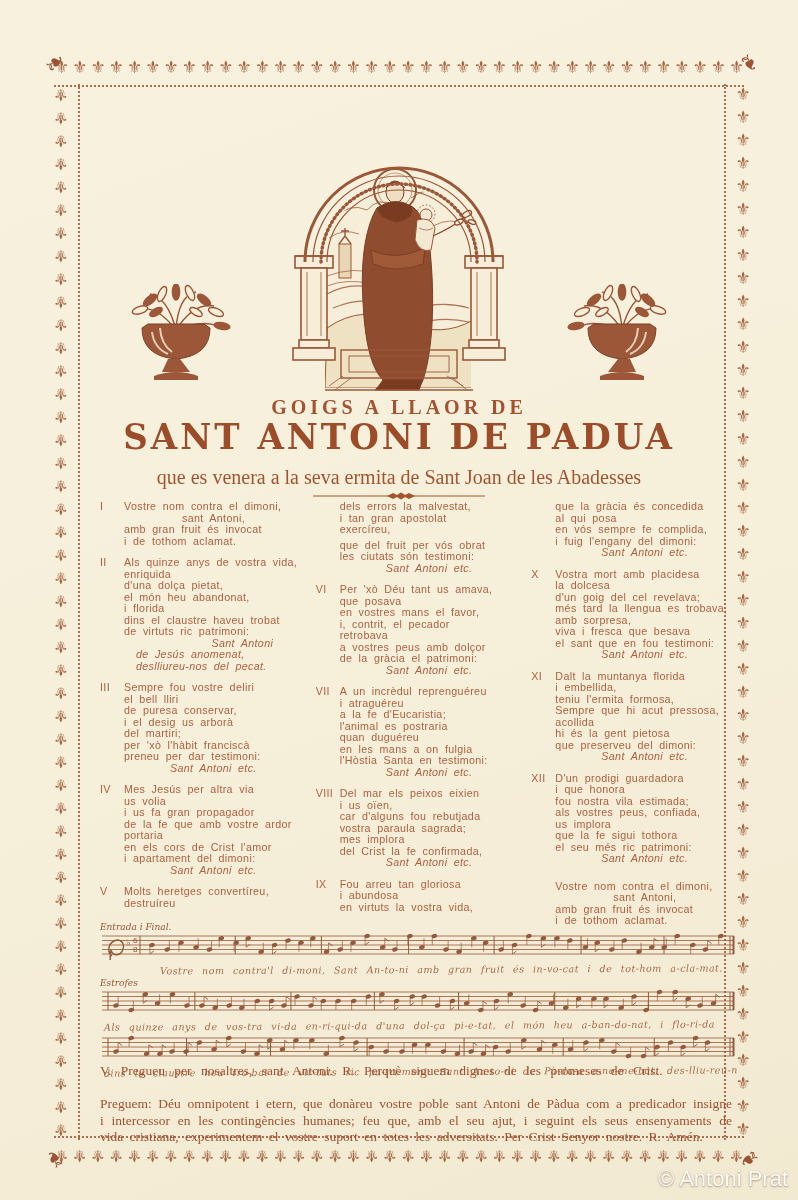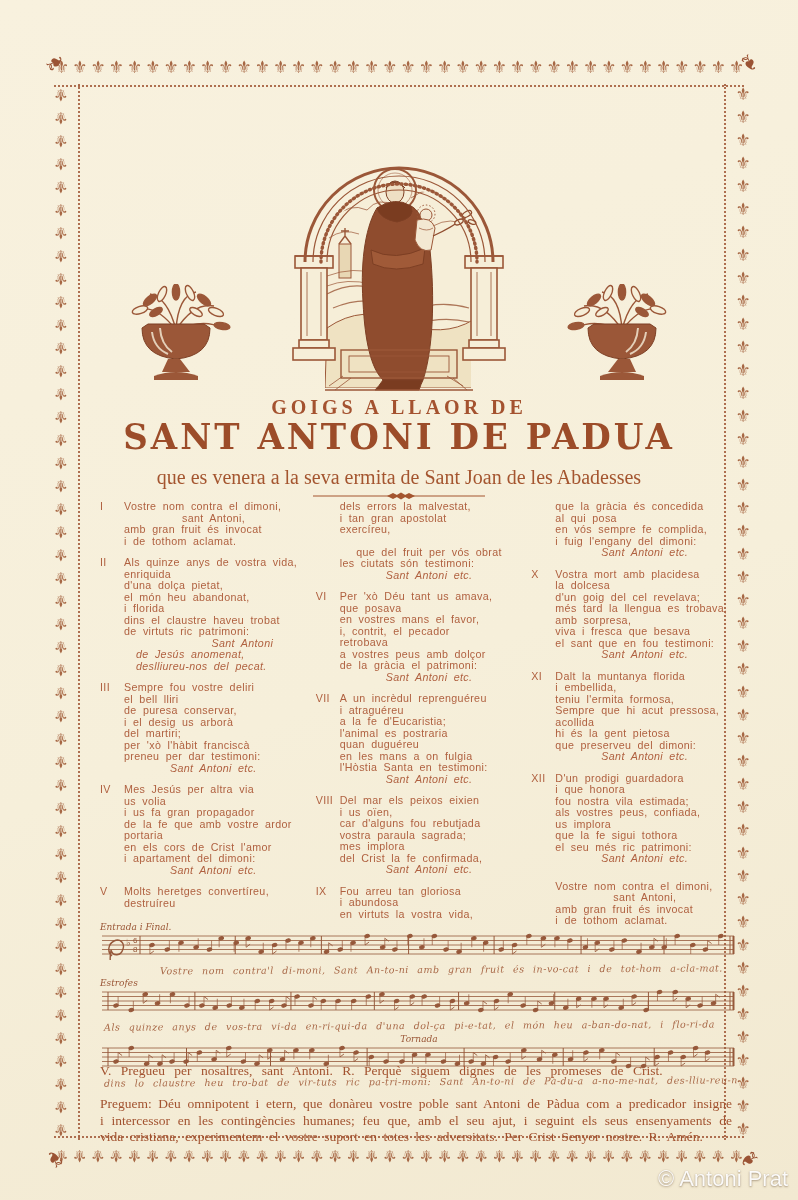--- a/index.html
+++ b/index.html
@@ -35,21 +35,21 @@
   .verses{position:absolute;top:501px;left:100px;right:64px;display:flex;gap:13px;}
   .vcol{flex:1 1 0;font-size:10.7px;line-height:11.5px;letter-spacing:.35px;
         word-spacing:3px;color:#b06140;}
   .verse{position:relative;padding-left:24px;margin-bottom:10px;}
   .verse.gap-top{margin-top:16px;}
   .vnum{position:absolute;left:0;top:0;}
   .s-indent{margin-left:58px;}
   .s-refrain{font-style:italic;margin-left:12px;}
   .s-refrain-center{font-style:italic;margin-left:58px;text-align:center;}
   .s-etc{font-style:italic;margin-left:46px;}
-  .s-gap{margin-top:11px;text-align:center;}
+  .s-gap{margin-top:4px;}
   
   .music{position:absolute;top:922px;left:100px;right:60px;color:#96583a;}
   .msys{position:relative;margin-bottom:2px;}
   .mlabel{font-family:"DejaVu Serif",serif;font-style:italic;font-size:9px;
           color:#9a5636;display:block;height:10px;}
   .mlabel.center{text-align:center;}
   .mlyrics{font-family:"DejaVu Serif",serif;font-style:italic;font-size:9.5px;
            color:#a05a38;letter-spacing:.5px;word-spacing:5px;opacity:.9;
            white-space:nowrap;overflow:hidden;height:12px;transform:rotate(-.3deg);}
   
@@ -584,21 +584,21 @@
             <ellipse cx="588.2170321270823" cy="10.75" rx="2.3" ry="1.6" transform="rotate(-14 588.2170321270823 10.75)"></ellipse>
             <line x1="586.1170321270823" x2="586.1170321270823" y1="10.75" y2="19.75" stroke-width=".7"></line>
             <line x1="586.1170321270823" y1="19.75" x2="590.1170321270823" y2="16.75" stroke-width=".9"></line>
             <ellipse cx="600.072853974998" cy="17.5" rx="2.3" ry="1.6" transform="rotate(-14 600.072853974998 17.5)"></ellipse>
             <line x1="602.172853974998" x2="602.172853974998" y1="17.5" y2="8.5" stroke-width=".7"></line>
             <ellipse cx="613.520001463592" cy="15.25" rx="2.3" ry="1.6" transform="rotate(-14 613.520001463592 15.25)"></ellipse>
             <line x1="615.6200014635921" x2="615.6200014635921" y1="15.25" y2="6.25" stroke-width=".7"></line>
             <line x1="615.6200014635921" y1="6.25" x2="619.6200014635921" y2="9.25" stroke-width=".9"></line>
           </g>
         </svg><div class="mlyrics" style="padding-left: 4px;">Als quinze anys de vos-tra vi-da en-ri-qui-da d'una dol-ça pi-e-tat, el món heu a-ban-do-nat, i flo-ri-da</div></div>
-      <div class="msys"><span class="mlabel center">Tornada</span><svg width="636" height="28">
+      <div class="msys"><svg width="636" height="28">
           <g stroke="#96583a" fill="#96583a">
             <line x1="2" x2="634" y1="4" y2="4" stroke-width=".8"></line>
             <line x1="2" x2="634" y1="8.5" y2="8.5" stroke-width=".8"></line>
             <line x1="2" x2="634" y1="13" y2="13" stroke-width=".8"></line>
             <line x1="2" x2="634" y1="17.5" y2="17.5" stroke-width=".8"></line>
             <line x1="2" x2="634" y1="22" y2="22" stroke-width=".8"></line>
             <line x1="8" x2="8" y1="4" y2="22" stroke-width="1"></line>
             <line x1="86.51326322183013" x2="86.51326322183013" y1="4" y2="22" stroke-width="1"></line>
             <line x1="170.50069129094481" x2="170.50069129094481" y1="4" y2="22" stroke-width="1"></line>
             <line x1="267.1097228489816" x2="267.1097228489816" y1="4" y2="22" stroke-width="1"></line>

